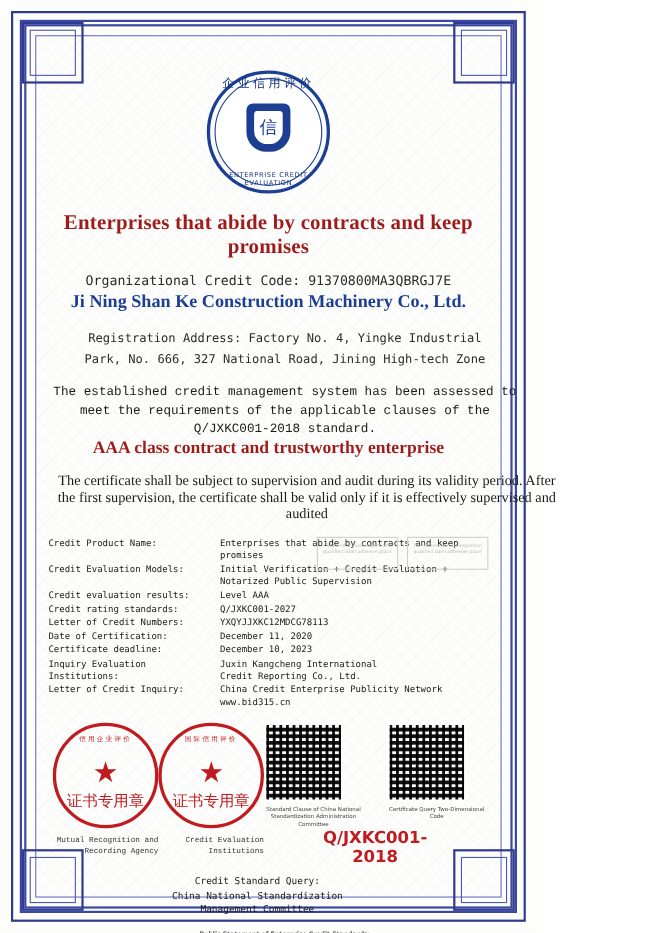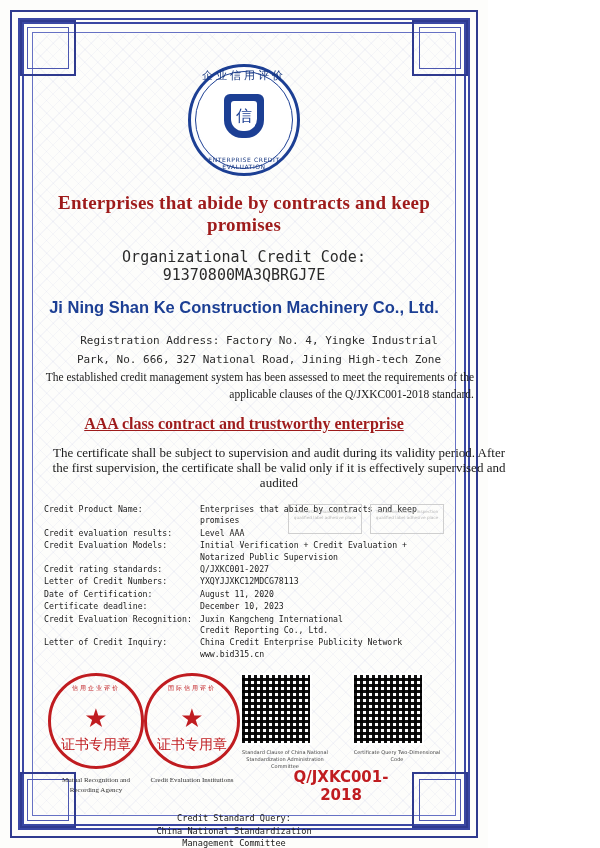--- a/index.html
+++ b/index.html
@@ -142,55 +142,52 @@
   .title {
     margin-top: 16px;
     font-size: 19px;
     font-weight: bold;
     color: #9e1b1b;
     font-family: "Liberation Serif", serif;
     letter-spacing: 0.2px;
   }
   .org-code {
     margin-top: 12px;
-    font-size: 15px;
+    font-size: 12px;
     color: #2b2b2b;
     font-family: "DejaVu Sans Mono", monospace;
   }
   .company {
-    margin-top: 14px;
+    margin-top: 2px;
     font-size: 16.5px;
     font-weight: bold;
     color: #1c3f94;
-    font-family: Liberation Sans, sans-serif;
+    font-family: Liberation Serif, serif;
   }
   .address {
     margin: 14px auto 0;
     width: 430px;
     font-size: 11px;
     line-height: 19px;
     color: #2b2b2b;
     font-family: "DejaVu Sans Mono", monospace;
   }
   .statement {
-    margin: 0 auto 0;
+    margin: 12px auto 0;
     width: 430px;
     font-size: 11.5px;
     line-height: 17px;
     color: #1a1a1a;
-    font-family: Liberation Serif, serif;
-    text-align: right;
+    font-family: Liberation Mono, monospace;
   }
   .grade {
-    margin-top: 12px;
     font-size: 16px;
     font-weight: bold;
     color: #9e1b1b;
     font-family: "Liberation Serif", serif;
-    text-decoration: underline;
   }
   .supervision {
     margin: 12px auto 0;
     width: 470px;
     font-size: 13px;
     line-height: 15px;
     color: #1a1a1a;
     font-family: "Liberation Serif", serif;
   }
 
@@ -284,21 +281,22 @@
     width: 78px;
     font-size: 14px;
     color: #c01c20;
     font-family: "DejaVu Sans", sans-serif;
   }
   .seal-caption {
     margin-top: 6px;
     font-size: 7px;
     line-height: 10px;
     color: #333;
-    font-family: Liberation Serif, serif;
+    font-family: Liberation Mono, monospace;
+    text-align: right;
   }
   .qr-block { text-align: center; }
   .qr-row { display: flex; gap: 22px; }
   .qr {
     width: 68px;
     height: 68px;
     background-color: #ffffff;
     background-image:
       repeating-linear-gradient(0deg, #111 0 3px, transparent 3px 6px),
       repeating-linear-gradient(90deg, #111 0 3px, transparent 3px 6px);
@@ -384,45 +382,45 @@
     <div class="supervision">The certificate shall be subject to supervision and audit during its validity period. After the first supervision, the certificate shall be valid only if it is effectively supervised and audited</div>
 
     <div class="details">
       <table>
         <tbody>
           <tr>
             <td class="k">Credit Product Name:</td>
             <td class="v">Enterprises that abide by contracts and keep promises</td>
           </tr>
           <tr>
+            <td class="k">Credit Evaluation Models:</td>
+            <td class="v">Initial Verification + Credit Evaluation + Notarized Public Supervision</td>
+          </tr>
+          <tr>
             <td class="k">Credit evaluation results:</td>
             <td class="v">Level AAA</td>
           </tr>
           <tr>
-            <td class="k">Credit Evaluation Models:</td>
-            <td class="v">Initial Verification + Credit Evaluation + Notarized Public Supervision</td>
-          </tr>
-          <tr>
             <td class="k">Credit rating standards:</td>
             <td class="v">Q/JXKC001-2027</td>
           </tr>
           <tr>
             <td class="k">Letter of Credit Numbers:</td>
             <td class="v">YXQYJJXKC12MDCG78113</td>
           </tr>
           <tr>
             <td class="k">Date of Certification:</td>
-            <td class="v">August 11, 2020</td>
+            <td class="v">December 11, 2020</td>
           </tr>
           <tr>
             <td class="k">Certificate deadline:</td>
             <td class="v">December 10, 2023</td>
           </tr>
           <tr>
-            <td class="k">Credit Evaluation Recognition:</td>
+            <td class="k">Inquiry Evaluation Institutions:</td>
             <td class="v">Juxin Kangcheng International
 Credit Reporting Co., Ltd.</td>
           </tr>
           <tr>
             <td class="k">Letter of Credit Inquiry:</td>
             <td class="v">China Credit Enterprise Publicity Network
 www.bid315.cn</td>
           </tr>
         </tbody>
       </table>

